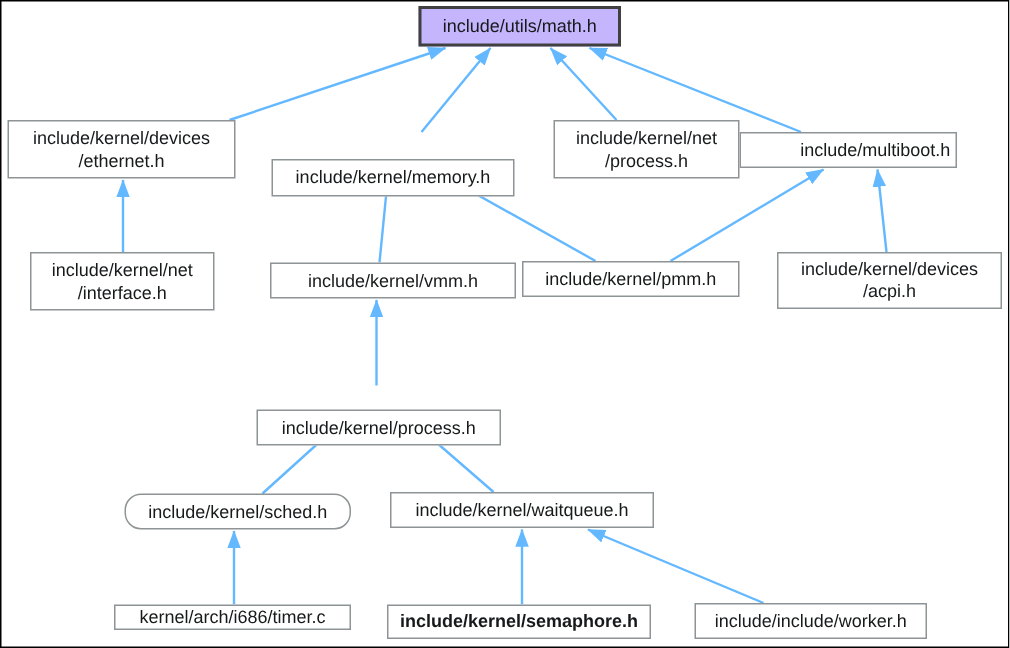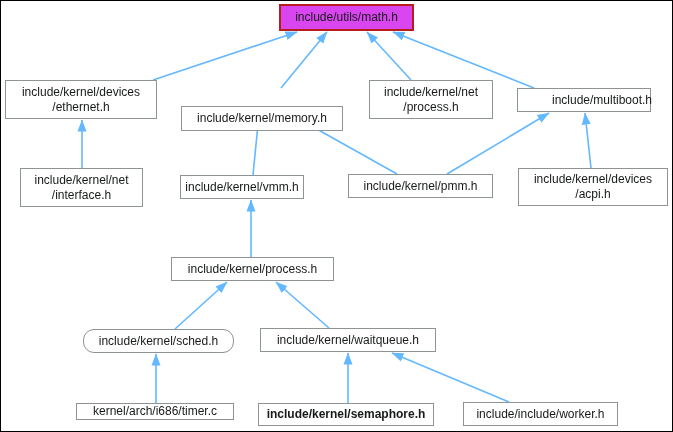--- a/index.html
+++ b/index.html
@@ -29,22 +29,22 @@
     background: #ffffff;
     border: 1px solid #8e9496;
     color: #17191a;
     font-size: 12px;
     line-height: 15px;
     text-align: center;
     white-space: nowrap;
     cursor: pointer;
   }
   .graph-node.current {
-    background: #d946ef;
-    border: 2px solid #b91c1c;
+    background: #c4b5fd;
+    border: 2px solid #404040;
   }
   .graph-node span { display: block; }
 </style>
 </head>
 <body>
 
 <div class="frame">
   <svg id="edge-layer" xmlns="http://www.w3.org/2000/svg" viewBox="0 0 673 432">
       <defs>
         <marker id="arrowhead" markerUnits="userSpaceOnUse" markerWidth="13" markerHeight="10" refX="11.5" refY="5" orient="auto">
@@ -75,38 +75,38 @@
         <span>include/kernel/devices</span>
         <span>/ethernet.h</span>
       </div>
       <div class="graph-node" style="left: 180px; top: 105px; width: 162px; height: 25px;">
         <span>include/kernel/memory.h</span>
       </div>
       <div class="graph-node" style="left: 368px; top: 79px; width: 124px; height: 39px;">
         <span>include/kernel/net</span>
         <span>/process.h</span>
       </div>
-      <div class="graph-node" style="left: 516px; top: 87px; width: 134px; height: 24px; padding-left: 36px;">
+      <div class="graph-node" style="left: 492px; top: 87px; width: 145px; height: 24px; padding-left: 36px;">
         <span>include/multiboot.h</span>
       </div>
       <div class="graph-node" style="left: 19px; top: 167px; width: 123px; height: 39px;">
         <span>include/kernel/net</span>
         <span>/interface.h</span>
       </div>
-      <div class="graph-node" style="left: 179px; top: 174px; width: 124px; height: 24px;">
+      <div class="graph-node" style="left: 179px; top: 174px; width: 164px; height: 24px;">
         <span>include/kernel/vmm.h</span>
       </div>
       <div class="graph-node" style="left: 347px; top: 173px; width: 145px; height: 24px;">
         <span>include/kernel/pmm.h</span>
       </div>
       <div class="graph-node" style="left: 517px; top: 167px; width: 150px; height: 38px;">
         <span>include/kernel/devices</span>
         <span>/acpi.h</span>
       </div>
-      <div class="graph-node" style="left: 170px; top: 256px; width: 163px; height: 24px;">
+      <div class="graph-node" style="left: 170px; top: 272px; width: 163px; height: 24px;">
         <span>include/kernel/process.h</span>
       </div>
       <div class="graph-node" style="left: 82px; top: 328px; width: 151px; height: 24px; border-radius: 11px;">
         <span>include/kernel/sched.h</span>
       </div>
       <div class="graph-node" style="left: 259px; top: 327px; width: 176px; height: 24px;">
         <span>include/kernel/waitqueue.h</span>
       </div>
       <div class="graph-node" style="left: 75px; top: 402px; width: 158px; height: 17px;">
         <span>kernel/arch/i686/timer.c</span>

